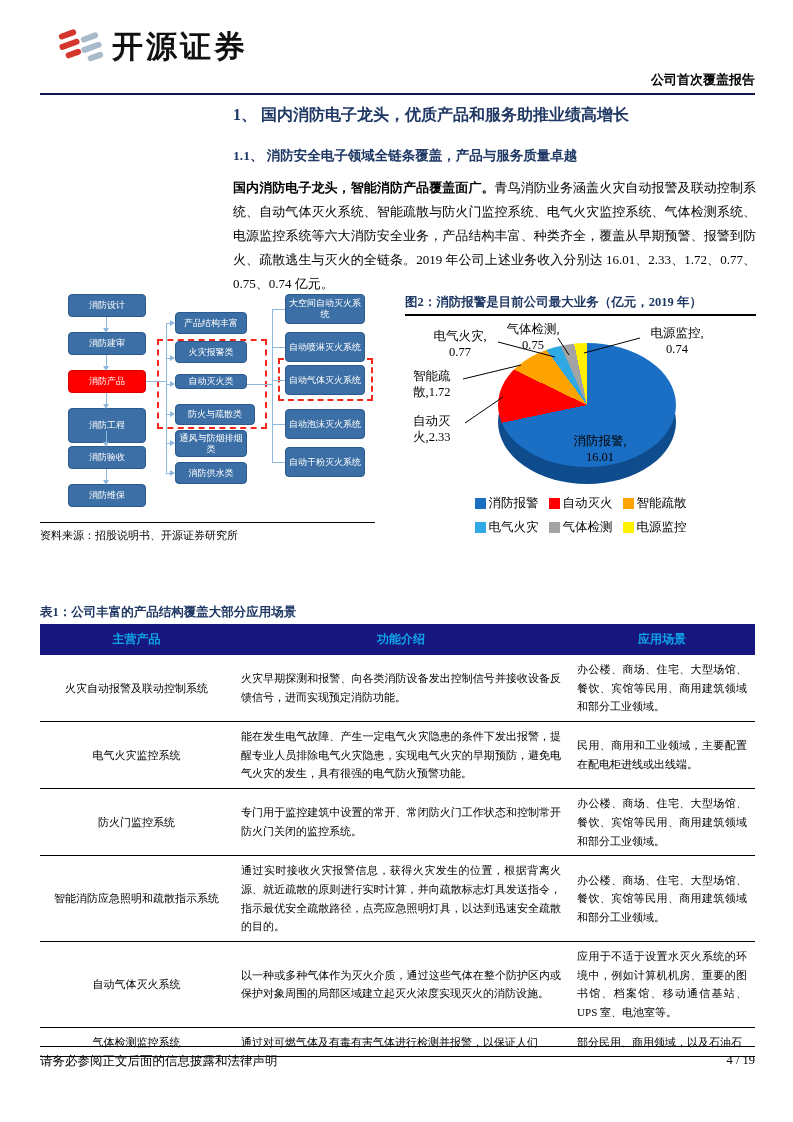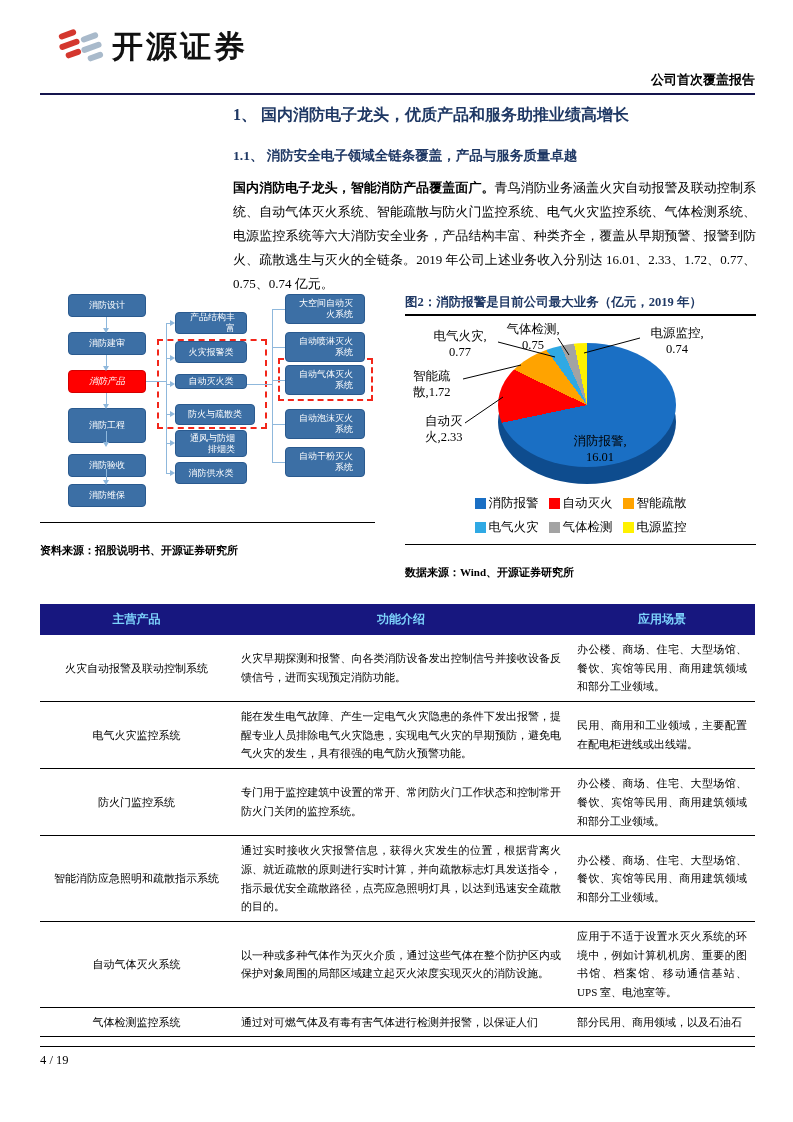--- a/index.html
+++ b/index.html
@@ -17,55 +17,55 @@
   .h2 { position:absolute; left:233px; top:147px; width:525px; font-size:13.5px; font-weight:bold; color:#1F3864; }
   .para { position:absolute; left:233px; top:176px; width:523px; font-size:13px; line-height:24px; text-align:justify; color:#000; }
   .para b { font-weight:bold; }
 
   
   .fig { position:absolute; top:294px; }
   .fig1 { left:40px; width:335px; }
   .fig2 { left:405px; width:351px; }
   .fig-title { font-size:12.5px; font-weight:bold; color:#1F3864; padding-bottom:5px; border-bottom:2px solid #000; height:22px; }
   .fig-body { position:relative; height:228px; }
-  .fig-src { border-top:1px solid #000; padding-top:20px; font-size:11px; color:#000;font-weight:bold; }
+  .fig-src { border-top:1px solid #000; padding-top:5px; font-size:11px; color:#000; }
 
   
   .fbox { position:absolute; background:#3C6FA5; border:1px solid #2a5a8f; border-radius:4px; color:#fff;
           font-size:9px; line-height:1.2; display:flex; align-items:center; justify-content:center;
-          text-align:right; padding:1px 11px; }
-  .fbox.red { background:#FF0000; border-color:#d40000;font-style:italic; }
+          text-align:center; padding:1px 2px; }
+  .fbox.red { background:#FF0000; border-color:#d40000; }
   .dash { position:absolute; border:2px dashed #f2261a; }
   .dash-mid { left:117px; top:45px; width:110px; height:90px; }
   .dash-right { left:238px; top:64px; width:95px; height:43px; }
   .cline { position:absolute; background:#8FB8DC; }
   .arr-d { position:absolute; width:0; height:0; border-left:3.5px solid transparent; border-right:3.5px solid transparent; border-top:5px solid #8FB8DC; }
   .arr-r { position:absolute; width:0; height:0; border-top:3.5px solid transparent; border-bottom:3.5px solid transparent; border-left:5px solid #8FB8DC; }
 
   
   .pie-side { position:absolute; left:93px; top:44px; width:178px; height:124px; border-radius:50%; background:#0E4C8E; }
   .pie-top  { position:absolute; left:93px; top:27px; width:178px; height:124px; border-radius:50%; background:#1A6FC4; }
   .callout { position:absolute; font-size:12.5px; line-height:1.3; color:#000; }
   .co-0 { left:16px;  top:12px;  width:78px; text-align:center; }
   .co-1 { left:92px;  top:5px;   width:72px; text-align:center; }
   .co-2 { left:230px; top:9px;   width:84px; text-align:center; }
   .co-3 { left:8px;   top:52px;  width:62px; }
-  .co-4 { left:20px;   top:97px;  width:62px; }
+  .co-4 { left:8px;   top:97px;  width:62px; }
   .co-5 { left:146px; top:117px; width:98px; text-align:center; }
   .leader-svg { position:absolute; left:0; top:0; pointer-events:none; }
   .legend { position:absolute; left:0; top:179px; width:100%; text-align:center; font-size:12.5px; color:#000; }
   .legend-row { margin-bottom:6px; }
   .legend-item { display:inline-flex; align-items:center; margin:0 5px; }
   .legend-item .sw { display:inline-block; width:11px; height:11px; margin-right:3px; }
 
   
   .tbl-wrap { position:absolute; left:40px; top:604px; width:715px; }
   .tbl-title { font-size:12.5px; font-weight:bold; color:#1F3864; margin-bottom:3px; }
   table { width:715px; border-collapse:collapse; }
-  thead th { background:#17177F; color:#7dd3fc; font-size:12px; font-weight:bold; padding:7px 4px; }
+  thead th { background:#17177F; color:#0ea5e9; font-size:12px; font-weight:bold; padding:7px 4px; }
   tbody td { border-top:1px solid #000; font-size:11px; line-height:1.7; padding:5px 8px; vertical-align:middle; color:#000; }
   tbody tr:first-child td { border-top:none; }
   tbody tr:last-child td { border-bottom:1px solid #000; }
   td.c0 { width:27%; text-align:center; }
   td.c1 { width:47%; text-align:justify; }
   td.c2 { width:26%; text-align:justify; }
 
   
   .footer-rule { position:absolute; left:40px; top:1046px; width:715px; height:1px; background:#000; }
   .footer { position:absolute; left:40px; top:1053px; width:715px; display:flex; justify-content:space-between; font-size:12.5px; color:#000; }
@@ -98,21 +98,21 @@
   <div class="para"><b>国内消防电子龙头，智能消防产品覆盖面广。</b><span>青鸟消防业务涵盖火灾自动报警及联动控制系统、自动气体灭火系统、智能疏散与防火门监控系统、电气火灾监控系统、气体检测系统、电源监控系统等六大消防安全业务，产品结构丰富、种类齐全，覆盖从早期预警、报警到防火、疏散逃生与灭火的全链条。2019 年公司上述业务收入分别达 16.01、2.33、1.72、0.77、0.75、0.74 亿元。</span></div>
 
   <div class="fig fig1">
     <div class="fig-body" id="flowchart">
       <div class="dash dash-mid"></div>
       <div class="dash dash-right"></div>
     <div class="fbox" style="left: 28px; top: 0px; width: 78px; height: 23px;">消防设计</div>
         <div class="fbox" style="left: 28px; top: 38px; width: 78px; height: 23px;">消防建审</div>
         <div class="fbox red" style="left: 28px; top: 76px; width: 78px; height: 23px;">消防产品</div>
         <div class="fbox" style="left: 28px; top: 114px; width: 78px; height: 35px;">消防工程</div>
-        <div class="fbox" style="left: 28px; top: 160px; width: 78px; height: 23px;">消防验收</div>
+        <div class="fbox" style="left: 28px; top: 152px; width: 78px; height: 23px;">消防验收</div>
         <div class="fbox" style="left: 28px; top: 190px; width: 78px; height: 23px;">消防维保</div>
         <div class="fbox" style="left: 135px; top: 18px; width: 72px; height: 22px;">产品结构丰富</div>
         <div class="fbox" style="left: 135px; top: 47px; width: 72px; height: 22px;">火灾报警类</div>
         <div class="fbox" style="left: 135px; top: 80px; width: 72px; height: 15px;">自动灭火类</div>
         <div class="fbox" style="left: 135px; top: 110px; width: 80px; height: 21px;">防火与疏散类</div>
         <div class="fbox" style="left: 135px; top: 136px; width: 72px; height: 27px;">通风与防烟排烟类</div>
         <div class="fbox" style="left: 135px; top: 168px; width: 72px; height: 22px;">消防供水类</div>
         <div class="fbox" style="left: 245px; top: 0px; width: 80px; height: 30px;">大空间自动灭火系统</div>
         <div class="fbox" style="left: 245px; top: 38px; width: 80px; height: 30px;">自动喷淋灭火系统</div>
         <div class="fbox" style="left: 245px; top: 71px; width: 80px; height: 30px;">自动气体灭火系统</div>
@@ -207,24 +207,24 @@
               <span>电气火灾</span>
             </span><span class="legend-item">
               <span class="sw" style="background: rgb(163, 163, 163);"></span>
               <span>气体检测</span>
             </span><span class="legend-item">
               <span class="sw" style="background: rgb(255, 241, 0);"></span>
               <span>电源监控</span>
             </span></div>
         </div>
     </div>
-    <div class="fig-src">数据来源：Wind、开源证券研究所</div>
   </div>
 
   <div class="tbl-wrap">
+    <div class="tbl-title">表1：公司丰富的产品结构覆盖大部分应用场景</div>
     <table>
       <thead>
           <tr id="tbl-head">
             <th>主营产品</th>
             <th>功能介绍</th>
             <th>应用场景</th>
           </tr>
         </thead>
       <tbody id="tbl-body">
           <tr>
@@ -256,16 +256,17 @@
             <td class="c0">气体检测监控系统</td>
             <td class="c1">通过对可燃气体及有毒有害气体进行检测并报警，以保证人们</td>
             <td class="c2">部分民用、商用领域，以及石油石</td>
           </tr>
         </tbody>
     </table>
   </div>
 
   <div class="footer-rule"></div>
   <div class="footer">
+    <span>请务必参阅正文后面的信息披露和法律声明</span>
     <span>4 / 19</span>
   </div>
 
 </div>
 
 </body></html>

